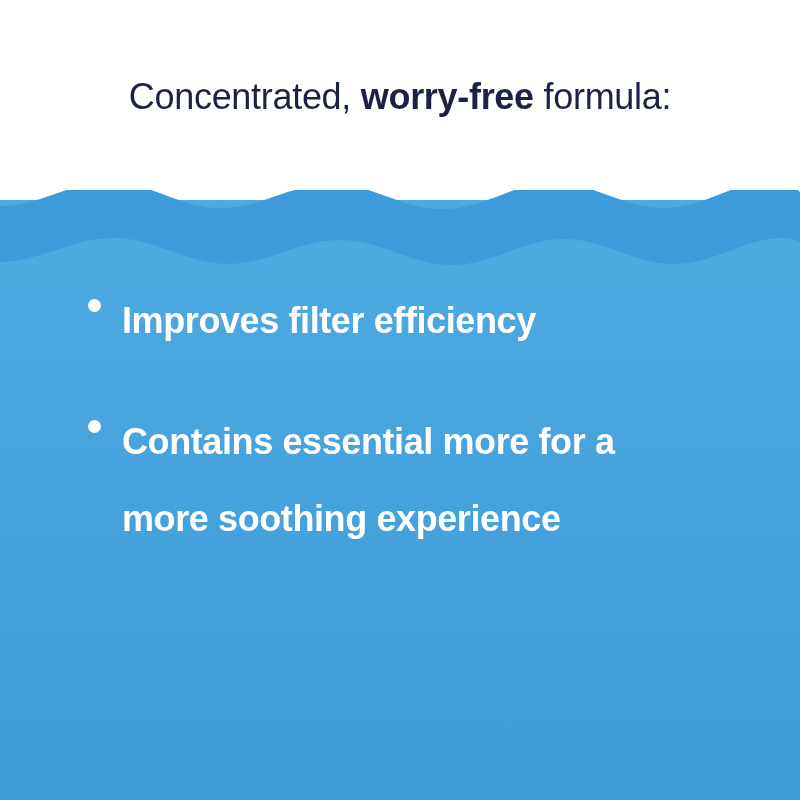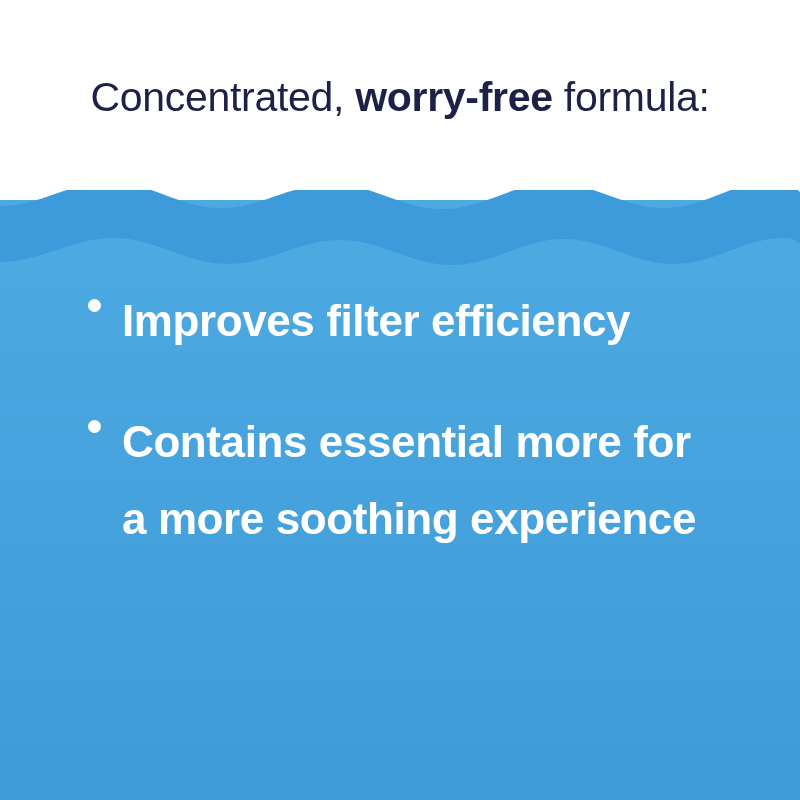--- a/index.html
+++ b/index.html
@@ -35,21 +35,21 @@
     pointer-events: none;
   }
 
   #heading {
     position: absolute;
     left: 0;
     top: 72px;
     width: 800px;
     text-align: center;
     color: #1e2147;
-    font-size: 41px;
+    font-size: 36px;
     line-height: 50px;
     font-weight: 400;
     letter-spacing: -0.3px;
     white-space: nowrap;
     z-index: 4;
   }
   #heading .hl-strong {
     font-weight: 700;
   }
 
@@ -99,21 +99,21 @@
     height: 13px;
     border-radius: 50%;
     background: #ffffff;
     margin-top: 17px;
     margin-right: 21px;
   }
 
   .bullet-text {
     flex: 1 1 auto;
     color: #ffffff;
-    font-size: 44px;
+    font-size: 36px;
     line-height: 77px;
     font-weight: 700;
     letter-spacing: -0.4px;
     max-width: 565px;
   }
   .bullet-item.wide .bullet-text {
     max-width: 585px;
   }
 </style>
 </head>

